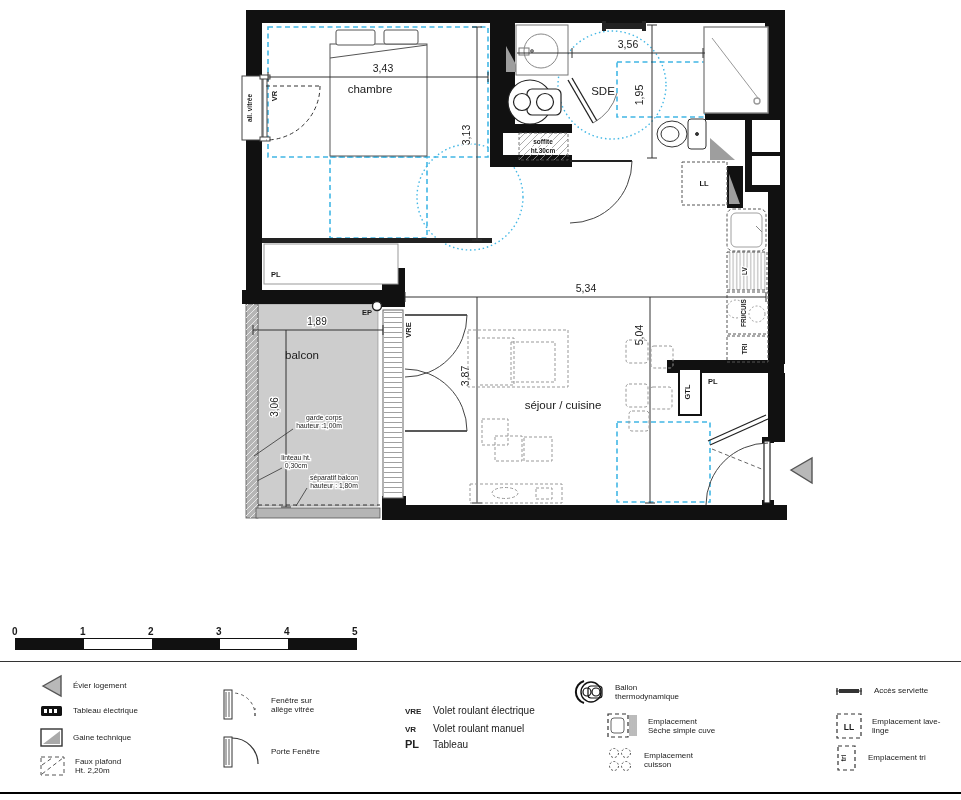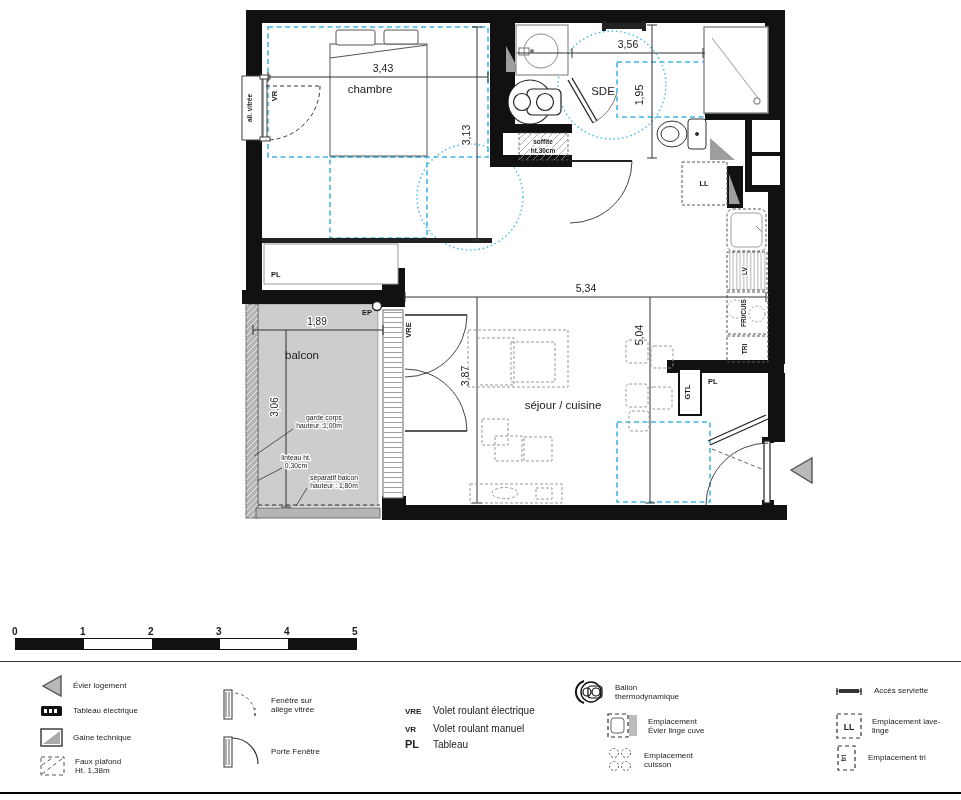--- a/index.html
+++ b/index.html
@@ -344,21 +344,21 @@
     <div class="lt"><span>Gaine technique</span></div>
   </div>
   <div class="li" style="left:40px;top:755px">
     <svg width="26" height="22">
       <rect x="1" y="2" width="23" height="18" fill="none" stroke="#555" stroke-width="1" stroke-dasharray="4,3"></rect>
       <line x1="2" y1="19" x2="23" y2="3" stroke="#555" stroke-width="1" stroke-dasharray="4,3"></line>
       <line x1="2" y1="10" x2="12" y2="3" stroke="#555" stroke-width="1" stroke-dasharray="4,3"></line>
     </svg>
     <div class="lt">
       <span style="display:block">Faux plafond</span>
-      <span style="display:block">Ht. 1,38m</span>
+      <span style="display:block">Ht. 2,20m</span>
     </div>
   </div>
 
   <div class="li" style="left:222px;top:688px">
     <svg width="40" height="34">
       <rect x="2" y="2" width="8" height="29" fill="#fff" stroke="#333" stroke-width="1"></rect>
       <line x1="4" y1="4" x2="4" y2="29" stroke="#333" stroke-width="0.8"></line>
       <line x1="7" y1="4" x2="7" y2="29" stroke="#333" stroke-width="0.8"></line>
       <path d="M 33,28 A 22 22 0 0 0 11,5" fill="none" stroke="#555" stroke-width="1" stroke-dasharray="3,3"></path>
       <line x1="33" y1="28" x2="33" y2="20" stroke="#555" stroke-width="1" stroke-dasharray="3,3"></line>
@@ -408,21 +408,21 @@
     <svg width="32" height="28">
       <rect x="1" y="2" width="20" height="23" fill="none" stroke="#333" stroke-width="1.2" stroke-dasharray="4,3"></rect>
       <rect x="4" y="6" width="13" height="15" rx="3" fill="none" stroke="#555" stroke-width="0.9"></rect>
       <line x1="23" y1="3" x2="23" y2="24" stroke="#555" stroke-width="0.8"></line>
       <line x1="25" y1="3" x2="25" y2="24" stroke="#555" stroke-width="0.8"></line>
       <line x1="27" y1="3" x2="27" y2="24" stroke="#555" stroke-width="0.8"></line>
       <line x1="29" y1="3" x2="29" y2="24" stroke="#555" stroke-width="0.8"></line>
     </svg>
     <div class="lt">
       <span style="display:block">Emplacement</span>
-      <span style="display:block">Évier linge cuve</span>
+      <span style="display:block">Sèche simple cuve</span>
     </div>
   </div>
   <div class="li" style="left:607px;top:746px">
     <svg width="28" height="28">
       <circle cx="7" cy="7" r="4.5" fill="none" stroke="#555" stroke-width="1" stroke-dasharray="2,2"></circle>
       <circle cx="19" cy="7" r="4.5" fill="none" stroke="#555" stroke-width="1" stroke-dasharray="2,2"></circle>
       <circle cx="7" cy="20" r="4.5" fill="none" stroke="#555" stroke-width="1" stroke-dasharray="2,2"></circle>
       <circle cx="19" cy="20" r="4.5" fill="none" stroke="#555" stroke-width="1" stroke-dasharray="2,2"></circle>
     </svg>
     <div class="lt">

